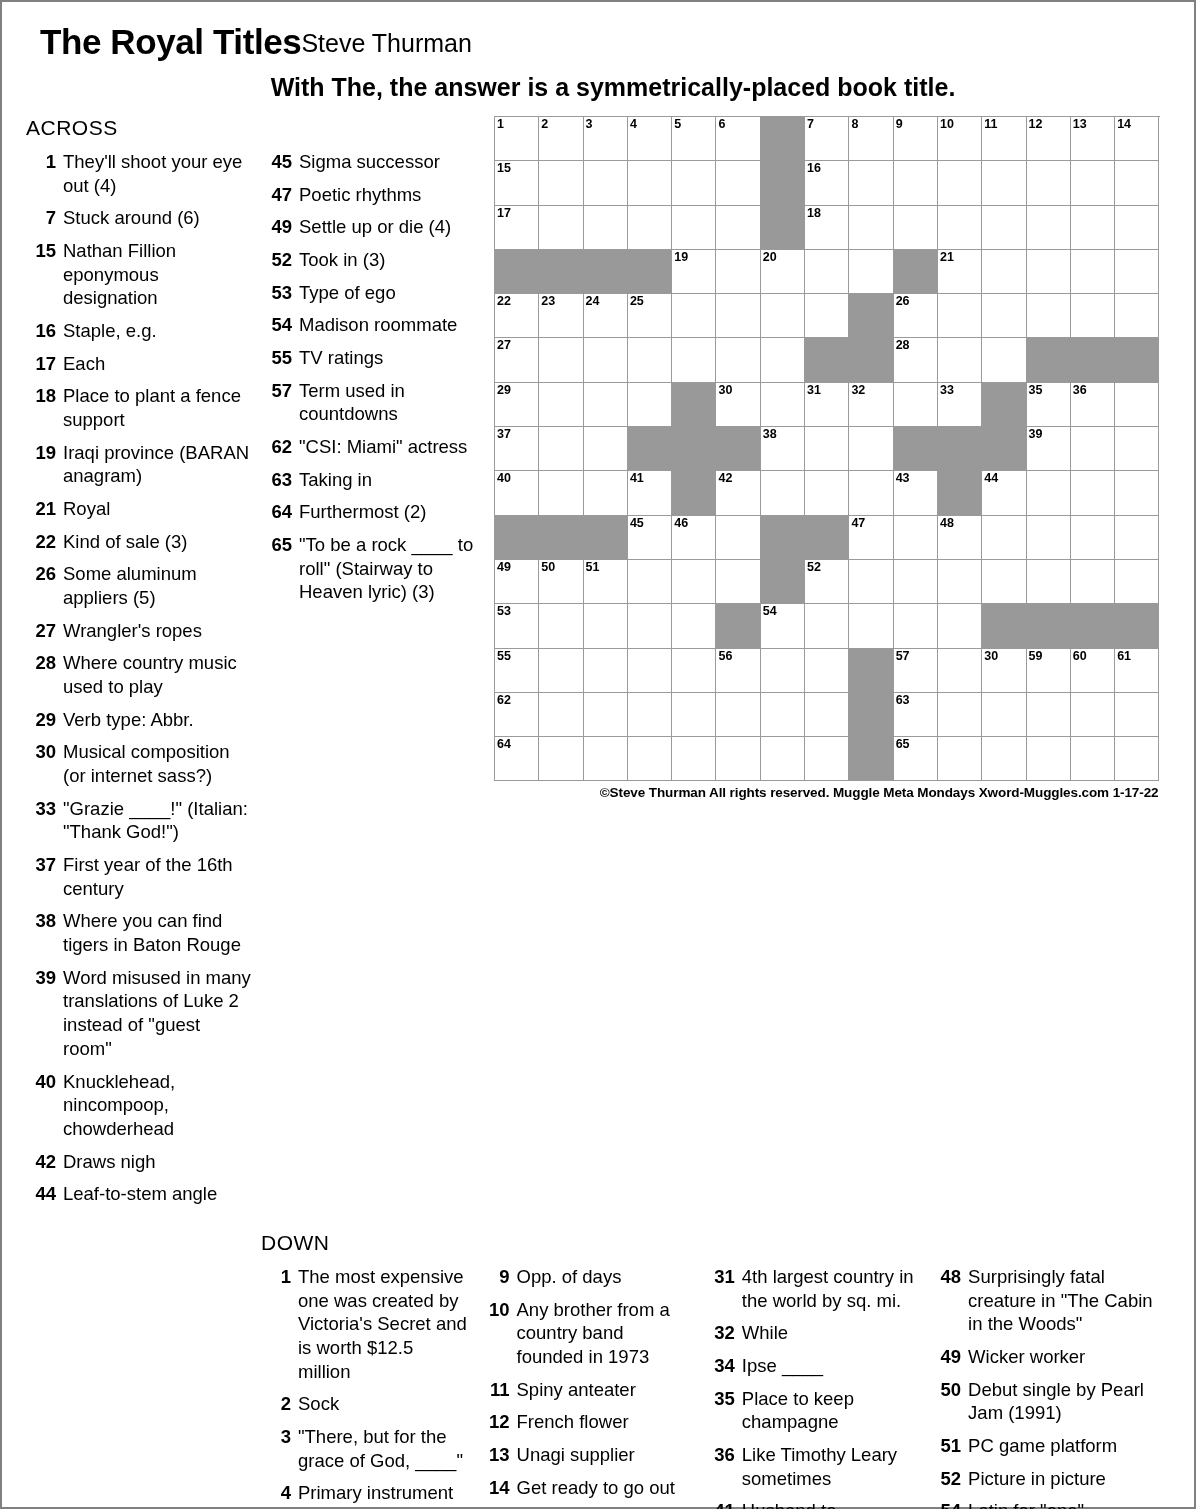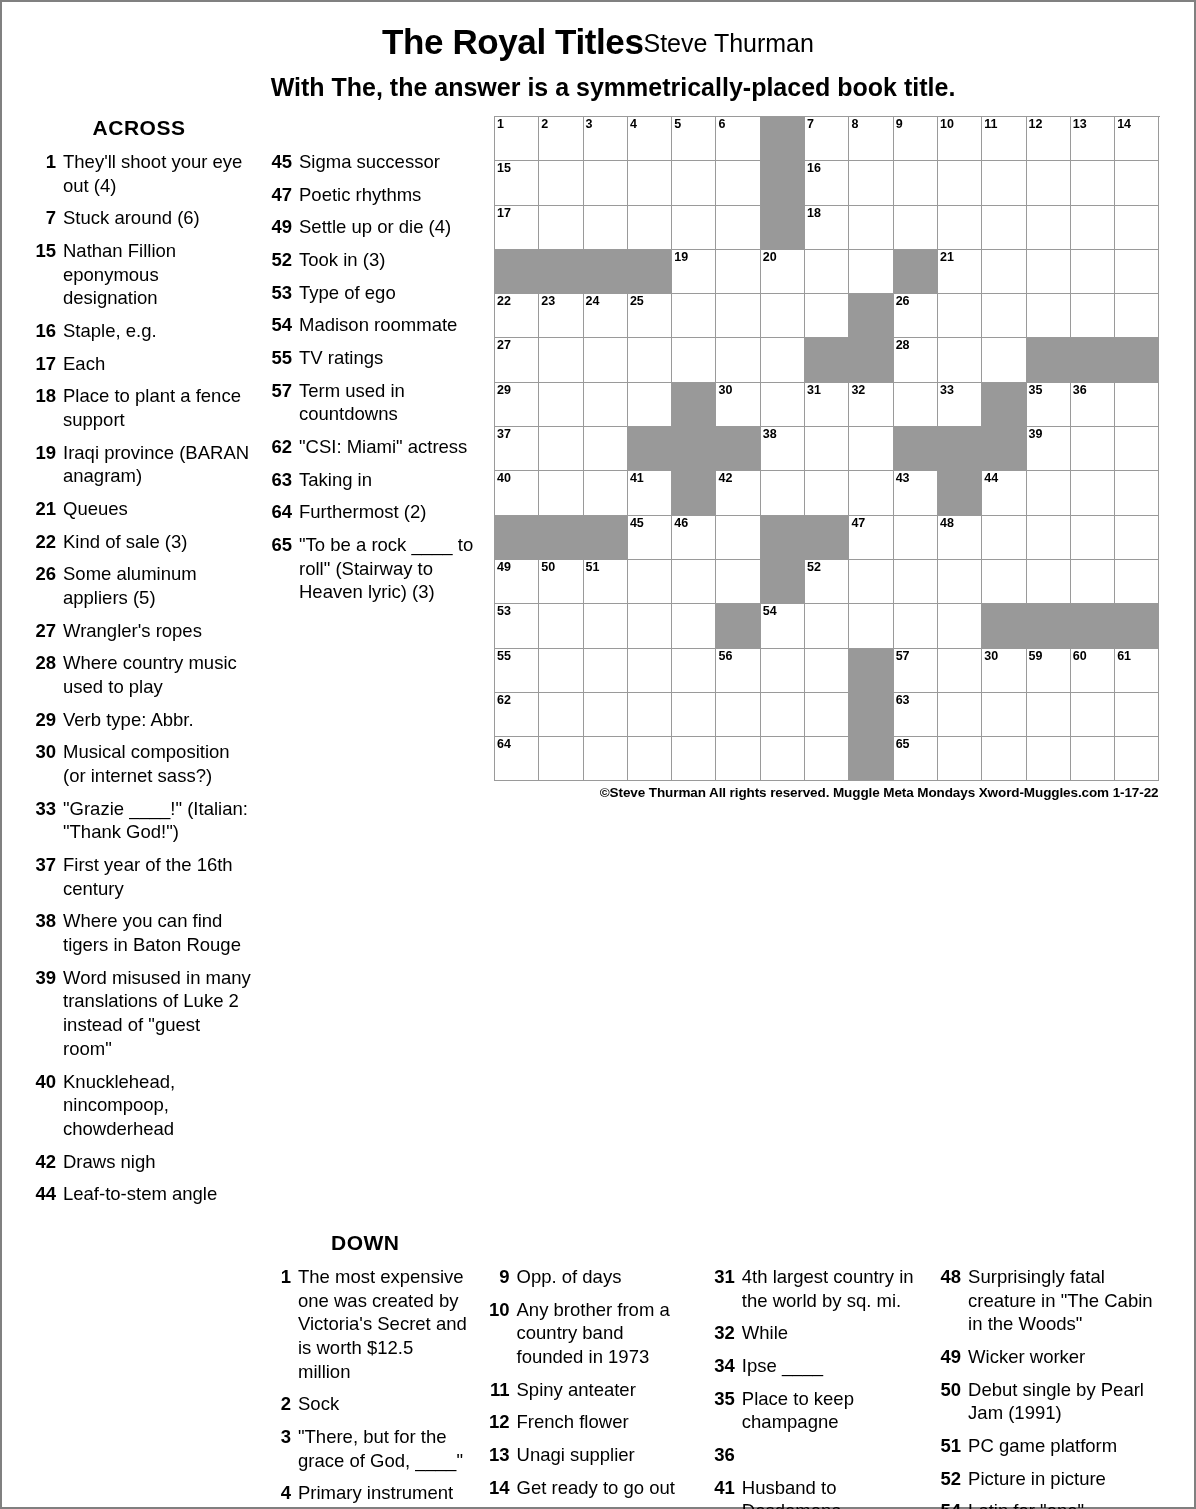--- a/index.html
+++ b/index.html
@@ -21,21 +21,21 @@
     height: 1509px;
     border: 2px solid #808080;
     padding: 22px 24px 0 24px;
     position: relative;
   }
 
   
   .header {
     display: flex;
     align-items: flex-end;
-    justify-content: center;
+    justify-content: flex-start;
     padding: 0 14px 0 14px;
   }
   .puzzle-title {
     font-size: 35px;
     font-weight: bold;
     letter-spacing: -0.4px;
     line-height: 1;
   }
   .author {
     font-size: 25px;
@@ -58,23 +58,22 @@
     align-items: flex-start;
   }
   .clue-col {
     box-sizing: border-box;
     padding-right: 10px;
   }
   .col-across-1 { width: 236px; }
   .col-across-2 { width: 228px; }
 
   .section-head {
-    text-align: center;
     font-size: 21px;
-    font-weight: bold;
+    font-weight: normal;
     margin-bottom: 10px;
     letter-spacing: 0.5px;
   }
   .section-head.spacer-head { visibility: hidden; }
 
   .clue {
     display: flex;
     font-size: 18.5px;
     line-height: 1.28;
     margin-bottom: 9px;
@@ -183,21 +182,21 @@
           <div class="clue">
             <span class="num">18</span>
             <span class="txt">Place to plant a fence support</span>
           </div>
           <div class="clue">
             <span class="num">19</span>
             <span class="txt">Iraqi province (BARAN anagram)</span>
           </div>
           <div class="clue">
             <span class="num">21</span>
-            <span class="txt">Queues</span>
+            <span class="txt">Royal</span>
           </div>
           <div class="clue">
             <span class="num">22</span>
             <span class="txt">Kind of sale (3)</span>
           </div>
           <div class="clue">
             <span class="num">26</span>
             <span class="txt">Some aluminum appliers (5)</span>
           </div>
           <div class="clue">
@@ -736,20 +735,21 @@
           <div class="clue">
             <span class="num">34</span>
             <span class="txt">Ipse ____</span>
           </div>
           <div class="clue">
             <span class="num">35</span>
             <span class="txt">Place to keep champagne</span>
           </div>
           <div class="clue">
             <span class="num">36</span>
+            <span class="txt">Like Timothy Leary sometimes</span>
           </div>
           <div class="clue">
             <span class="num">41</span>
             <span class="txt">Husband to Desdemona</span>
           </div>
         </div>
     </div>
 
     <div class="clue-col col-down-4">
       <div class="section-head spacer-head">DOWN</div>

